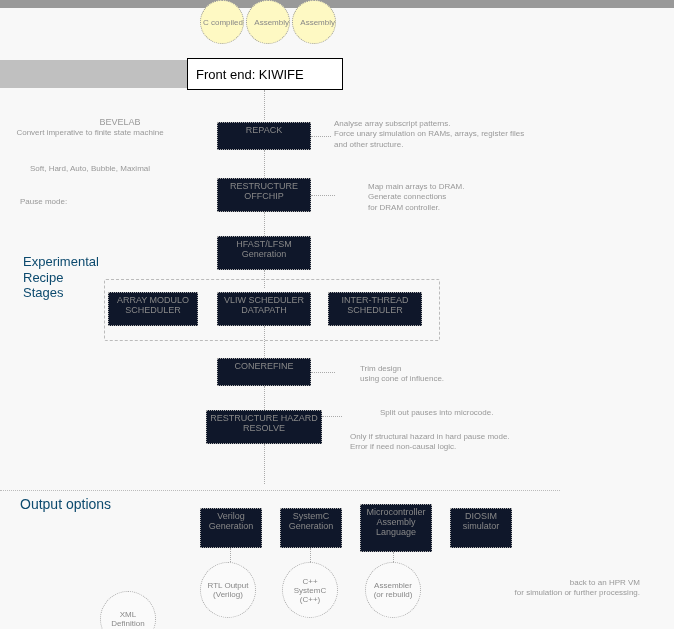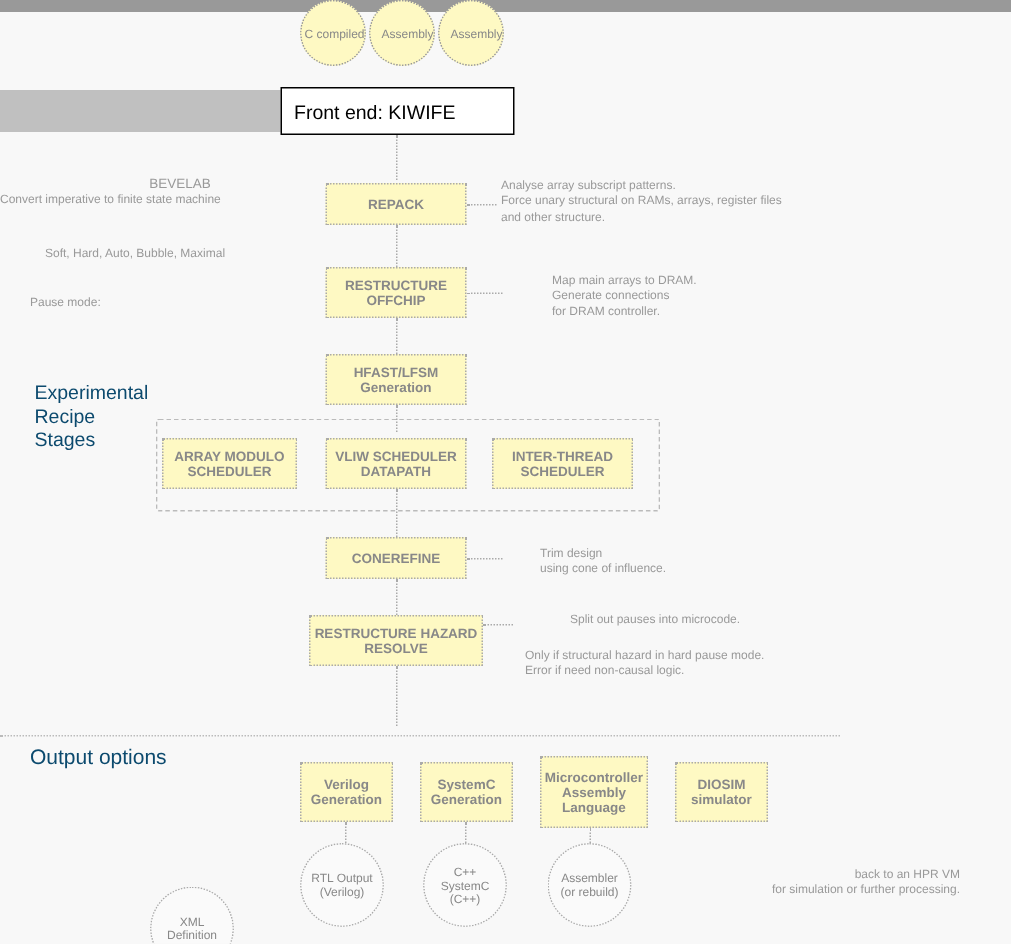--- a/index.html
+++ b/index.html
@@ -50,29 +50,28 @@
   }
   .gray-strip {
     position: absolute;
     left: 0; top: 60px;
     width: 188px; height: 28px;
     background: #c0c0c0;
   }
   .stage-box {
     position: absolute;
     border: 1px dotted #aaa;
-    background: #fef9c3;
+    background: #0f172a;
     display: flex;
     flex-direction: column;
     align-items: center;
-    justify-content: center;
+    justify-content: flex-start;
     text-align: center;
     font-size: 9px;
     padding: 2px;
-    font-weight: bold;
   }
   .side-note {
     position: absolute;
     font-size: 8px;
     color: #999;
     line-height: 1.3;
   }
   .label {
     position: absolute;
     font-size: 13px;
@@ -129,31 +128,31 @@
 <div class="gray-strip halftone"></div>
 <div class="frontend-box">
   <span>Front end: KIWIFE</span>
 </div>
 
 <div class="arrow-v" style="left:264px; top:90px; height:30px;"></div>
 
 <div class="side-note" style="left:60px; top:117px; text-align:center; width:120px;">
   <div style="font-size:9px;">BEVELAB</div>
 </div>
-<div class="side-note" style="left:0px; top:128px; width:180px; text-align:left;">Convert imperative to finite state machine</div>
+<div class="side-note" style="left:0px; top:128px; width:180px; text-align:center;">Convert imperative to finite state machine</div>
 <div class="side-note" style="left:20px; top:153px; width:160px; margin-top:44px;">Pause mode:</div>
 <div class="side-note" style="left:0px; top:164px; width:180px; text-align:center;">Soft, Hard, Auto, Bubble, Maximal</div>
 
 <div class="stage-box" style="left:217px; top:122px; width:94px; height:28px;">
   <span>REPACK</span>
 </div>
 <div class="connector" style="left:311px; top:136px; width:20px;"></div>
 <div class="side-note" style="left:334px; top:119px;">
   <div>Analyse array subscript patterns.</div>
-  <div>Force unary structural on RAMs, arrays, register files</div>
+  <div>Force unary simulation on RAMs, arrays, register files</div>
   <div>and other structure.</div>
 </div>
 
 <div class="arrow-v" style="left:264px; top:150px; height:28px;"></div>
 
 <div class="stage-box" style="left:217px; top:178px; width:94px; height:34px;">
   <span>RESTRUCTURE</span>
   <span>OFFCHIP</span>
 </div>
 <div class="connector" style="left:311px; top:195px; width:24px;"></div>

